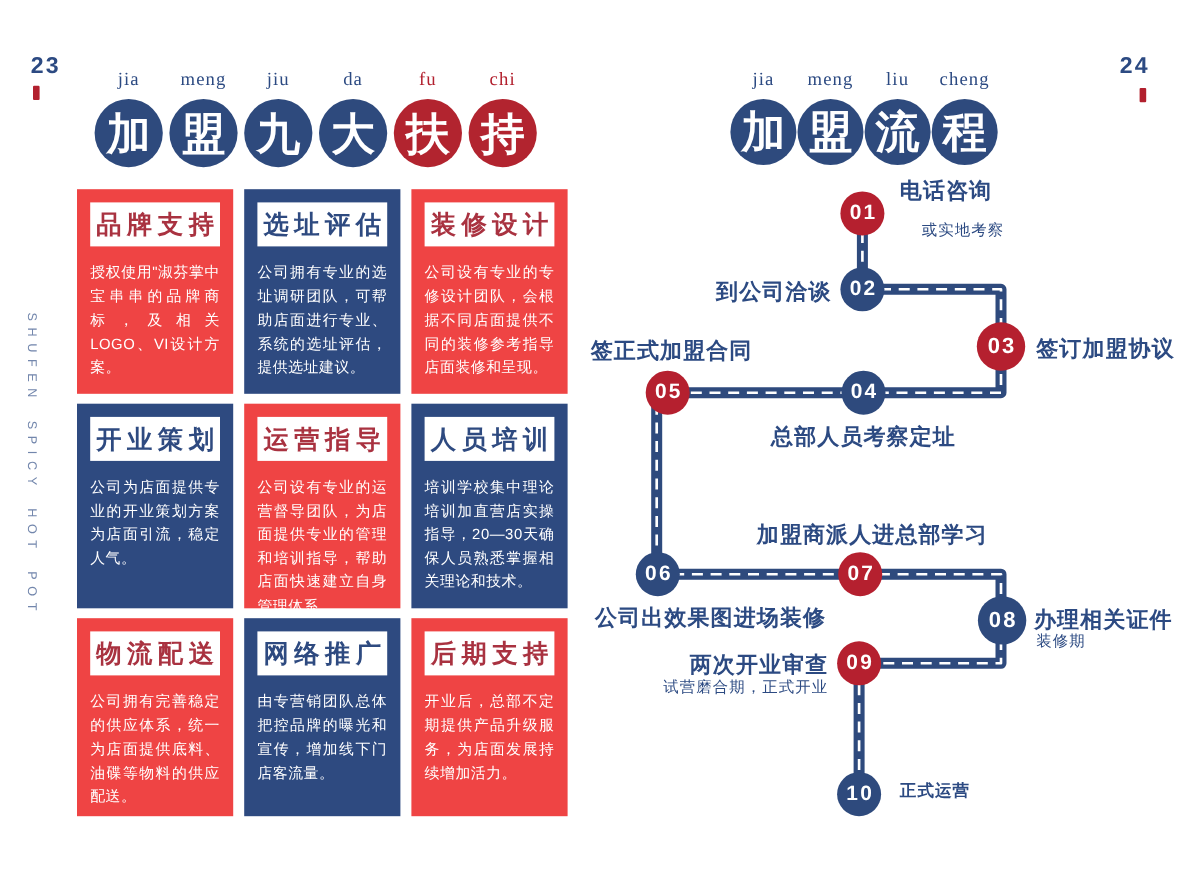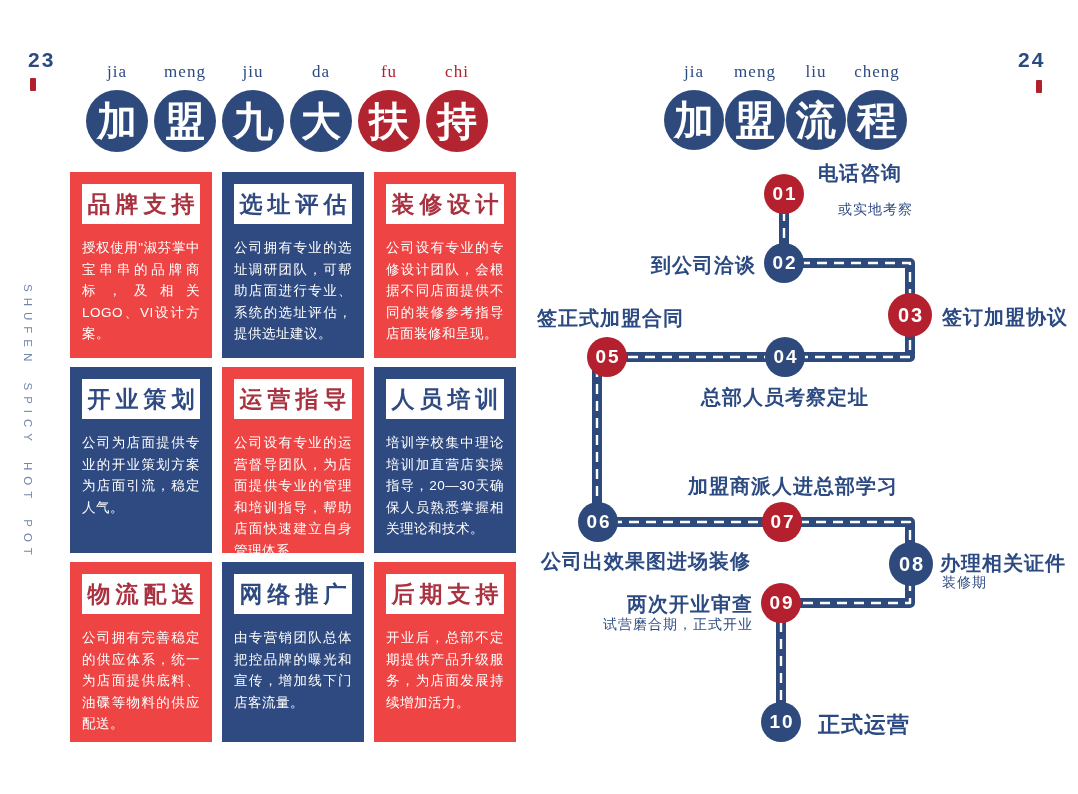--- a/index.html
+++ b/index.html
@@ -205,15 +205,15 @@
   <div class="flabel" style="left:541px; top:548px;">公司出效果图进场装修</div>
 
   <div class="flabel" style="left:688px; top:473px;">加盟商派人进总部学习</div>
 
   <div class="flabel" style="left:940px; top:550px;">办理相关证件</div>
   <div class="fsub" style="left:942px; top:574px;">装修期</div>
 
   <div class="flabel ta-r" style="left:553px; top:591px; width:200px;">两次开业审查</div>
   <div class="fsub ta-r" style="left:513px; top:616px; width:240px;">试营磨合期，正式开业</div>
 
-  <div class="flabel" style="left:818px; top:710px; font-size:22px;">正式运营</div>
+  <div class="flabel" style="left:818px; top:710px; font-size:15px;">正式运营</div>
 
 </div>
 
 </body></html>

